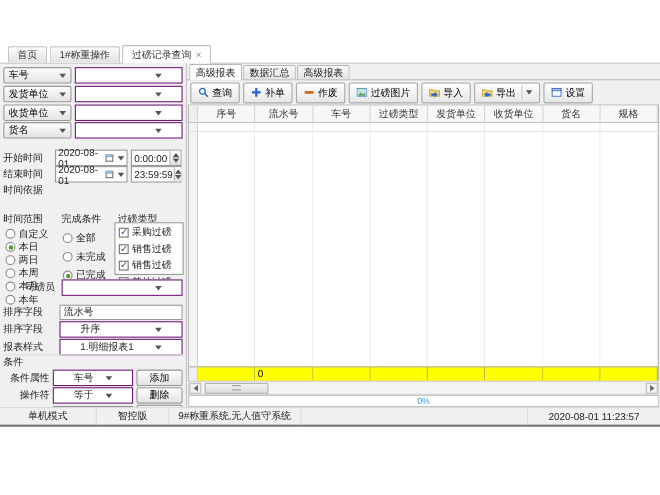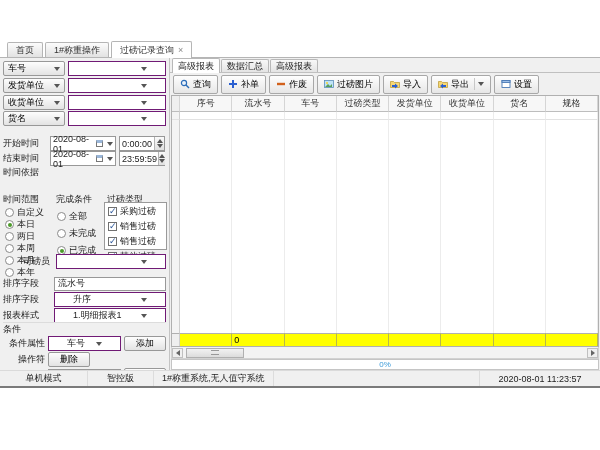--- a/index.html
+++ b/index.html
@@ -332,20 +332,24 @@
         <div class="combo">
               <span class="val">车号</span>
               <span class="arrd"></span>
             </div>
         <button class="btn">
               <span>添加</span>
             </button>
       </div>
       <div class="lrow" style="top:294px">
         <span class="lab" style="width:42px;text-align:right">操作符</span>
+        <div class="combo">
+              <span class="val">等于</span>
+              <span class="arrd"></span>
+            </div>
         <button class="btn">
               <span>删除</span>
             </button>
       </div>
       <div class="lrow" style="top:310px">
         <span class="lab" style="width:42px;text-align:right">值</span>
         <div class="tbox"></div>
         <button class="btn"></button>
       </div>
     </div>
@@ -479,19 +483,19 @@
 
       <div class="progress">
         <span>0%</span>
       </div>
     </div>
   </div>
 
   <div class="statusbar">
     <div class="scell sc-mode">单机模式</div>
     <div class="scell sc-ed">智控版</div>
-    <div class="scell sc-sys">1#称重系统,无人值守系统</div>
+    <div class="scell sc-sys">9#称重系统,无人值守系统</div>
     <div class="sc-fill"></div>
     <div class="scell sc-dt">2020-08-01 11:23:57</div>
   </div>
 
 </div>
 </div>
 
 </body></html>

